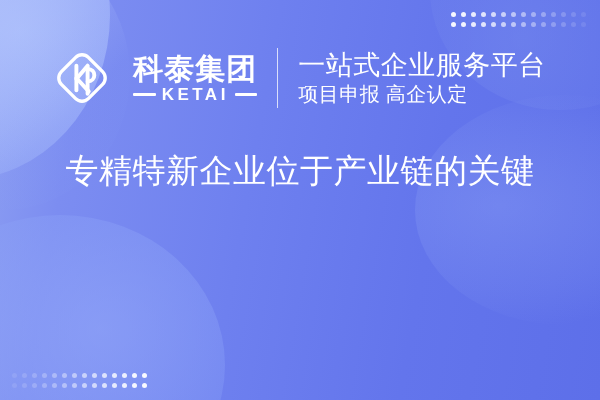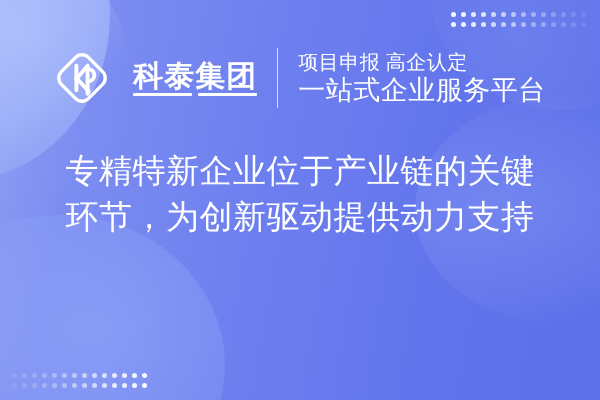--- a/index.html
+++ b/index.html
@@ -262,32 +262,32 @@
         <path d="M40 52 L60 28" fill="none" stroke="#ffffff" stroke-width="7" stroke-linecap="round"></path>
         <path d="M40 50 L62 74" fill="none" stroke="#ffffff" stroke-width="7" stroke-linecap="round"></path>
         <path d="M60 30 L60 78" fill="none" stroke="#ffffff" stroke-width="7" stroke-linecap="round"></path>
         <path d="M60 34 C76 34 76 56 60 56" fill="none" stroke="#ffffff" stroke-width="7" stroke-linecap="round"></path>
       </svg>
 
       <div id="logo-wordmark">
         <div id="brand-cn">科泰集团</div>
         <div id="brand-latin-row">
           <span class="rule"></span>
+          <span id="brand-latin">KETAI</span>
           <span class="rule"></span>
         </div>
       </div>
     </div>
 
     <div id="header-divider"></div>
 
     <div id="tagline-block">
+      <div id="tagline-main">一站式企业服务平台</div>
       <div id="tagline-sub">项目申报 高企认定</div>
-      <div id="tagline-main">一站式企业服务平台</div>
     </div>
 
   </div>
 
   <div id="headline">
     <span class="hl-line">专精特新企业位于产业链的关键</span>
-    <span class="hl-line">环节，为创新驱动提供动力支持</span>
   </div>
 
 </div>
 
 </body></html>

